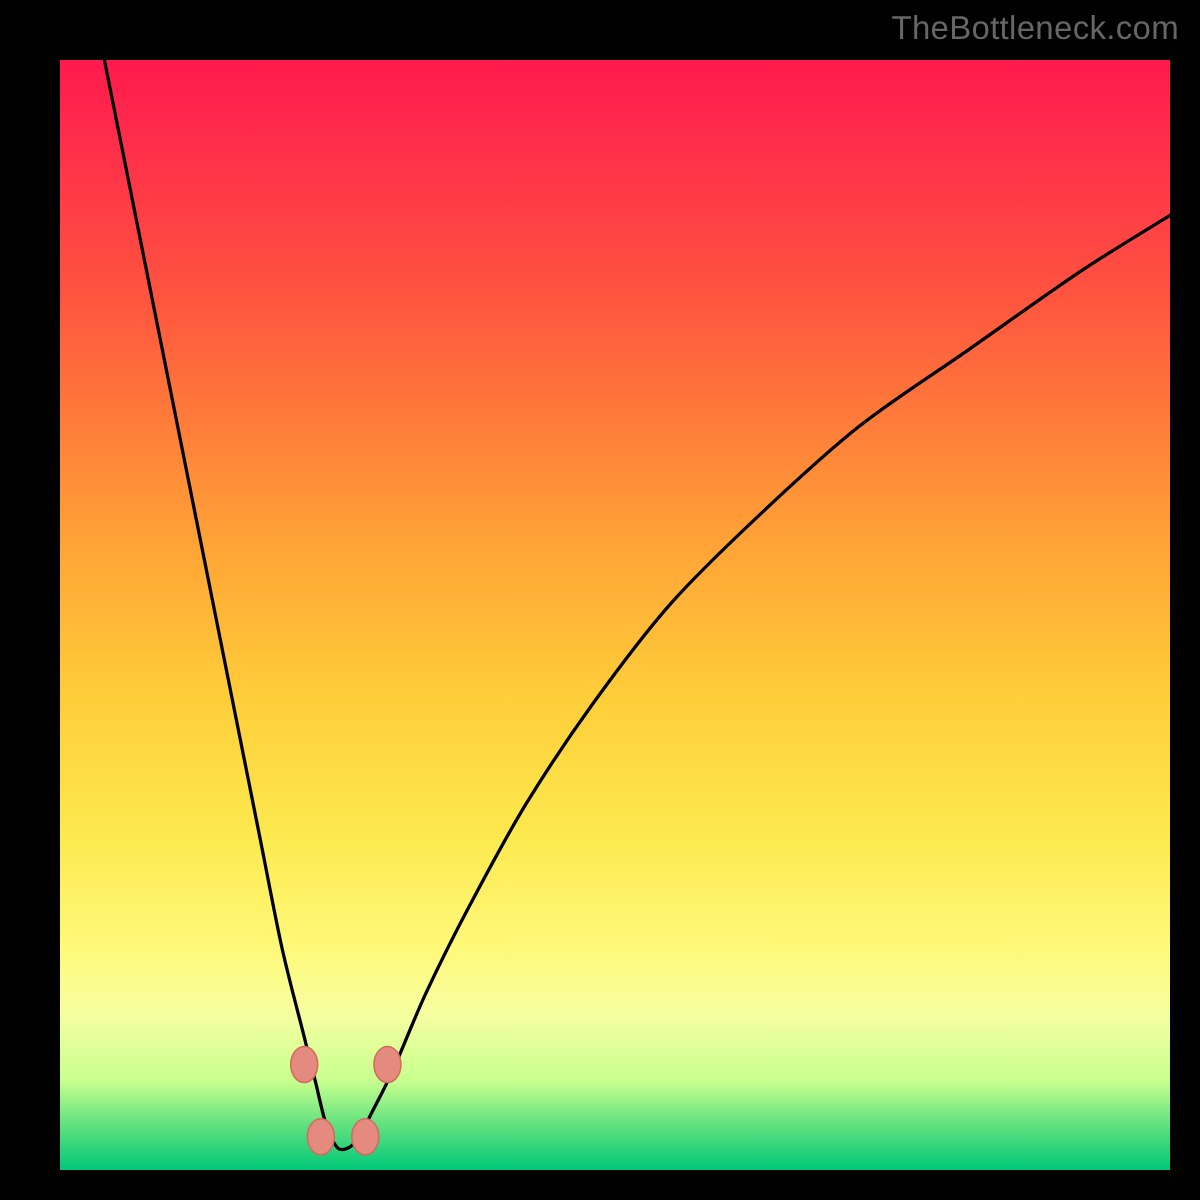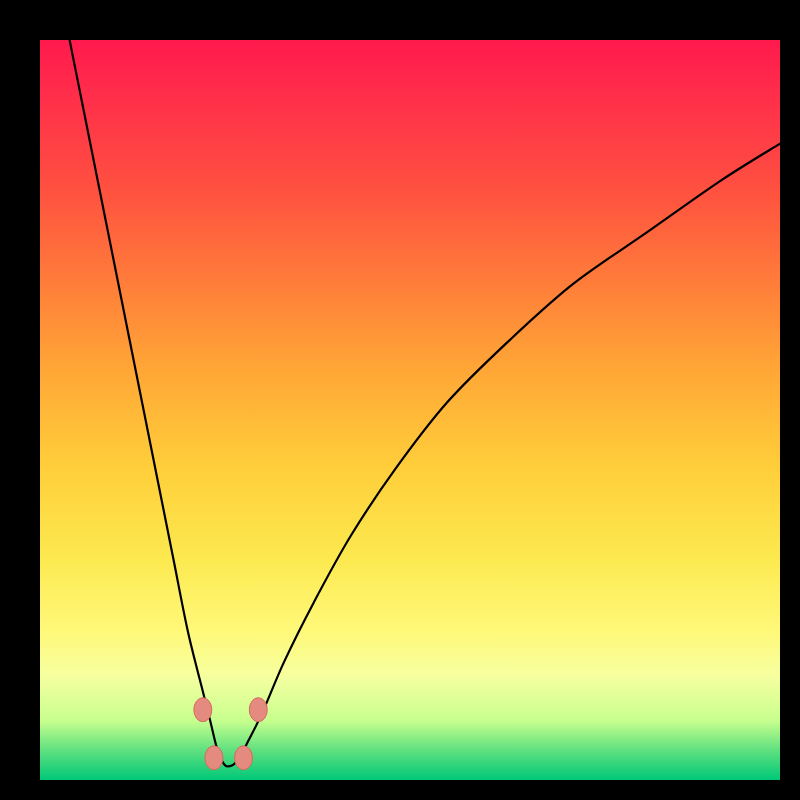--- a/index.html
+++ b/index.html
@@ -62,20 +62,21 @@
   .marker {
     fill: #e58a7f;
     stroke: #d26a5f;
     stroke-width: 1;
   }
 </style>
 </head>
 <body>
 
 <div class="frame">
+  <div class="watermark">TheBottleneck.com</div>
 
   <div class="plot">
     <svg class="curve" viewBox="0 0 740 740" preserveAspectRatio="none">
       <path id="curve-path" fill="none" stroke="#000" stroke-width="2.2" stroke-linecap="round" stroke-linejoin="round" d="M 29.60 0.00 C 31.97 11.84, 39.66 50.32, 44.40 74.00 C 49.14 97.68, 54.46 124.32, 59.20 148.00 C 63.94 171.68, 69.26 198.32, 74.00 222.00 C 78.74 245.68, 84.06 272.32, 88.80 296.00 C 93.54 319.68, 98.86 346.32, 103.60 370.00 C 108.34 393.68, 113.66 420.32, 118.40 444.00 C 123.14 467.68, 128.46 494.32, 133.20 518.00 C 137.94 541.68, 143.26 570.69, 148.00 592.00 C 152.74 613.31, 159.25 636.99, 162.80 651.20 C 166.35 665.41, 167.83 671.33, 170.20 680.80 C 172.57 690.27, 175.23 703.30, 177.60 710.40 C 179.97 717.50, 182.63 722.83, 185.00 725.20 C 187.37 727.57, 190.03 726.38, 192.40 725.20 C 194.77 724.02, 197.43 721.35, 199.80 717.80 C 202.17 714.25, 203.65 710.10, 207.20 703.00 C 210.75 695.90, 216.08 686.42, 222.00 673.40 C 227.92 660.38, 235.91 639.36, 244.20 621.60 C 252.49 603.84, 263.14 582.53, 273.80 562.40 C 284.46 542.27, 297.78 517.11, 310.80 495.80 C 323.82 474.49, 339.81 450.51, 355.20 429.20 C 370.59 407.89, 389.24 382.73, 407.00 362.60 C 424.76 342.47, 446.07 322.34, 466.20 303.40 C 486.33 284.46, 510.30 261.96, 532.80 244.20 C 555.30 226.44, 583.12 208.98, 606.80 192.40 C 630.48 175.82, 659.49 154.81, 680.80 140.60 C 702.11 126.39, 730.53 109.52, 740.00 103.60"></path>
       <g id="marker-group">
           <ellipse cx="162.80" cy="669.70" rx="9" ry="12" class="marker"></ellipse>
           <ellipse cx="173.90" cy="717.80" rx="9" ry="12" class="marker"></ellipse>
           <ellipse cx="203.50" cy="717.80" rx="9" ry="12" class="marker"></ellipse>
           <ellipse cx="218.30" cy="669.70" rx="9" ry="12" class="marker"></ellipse>
         </g>

